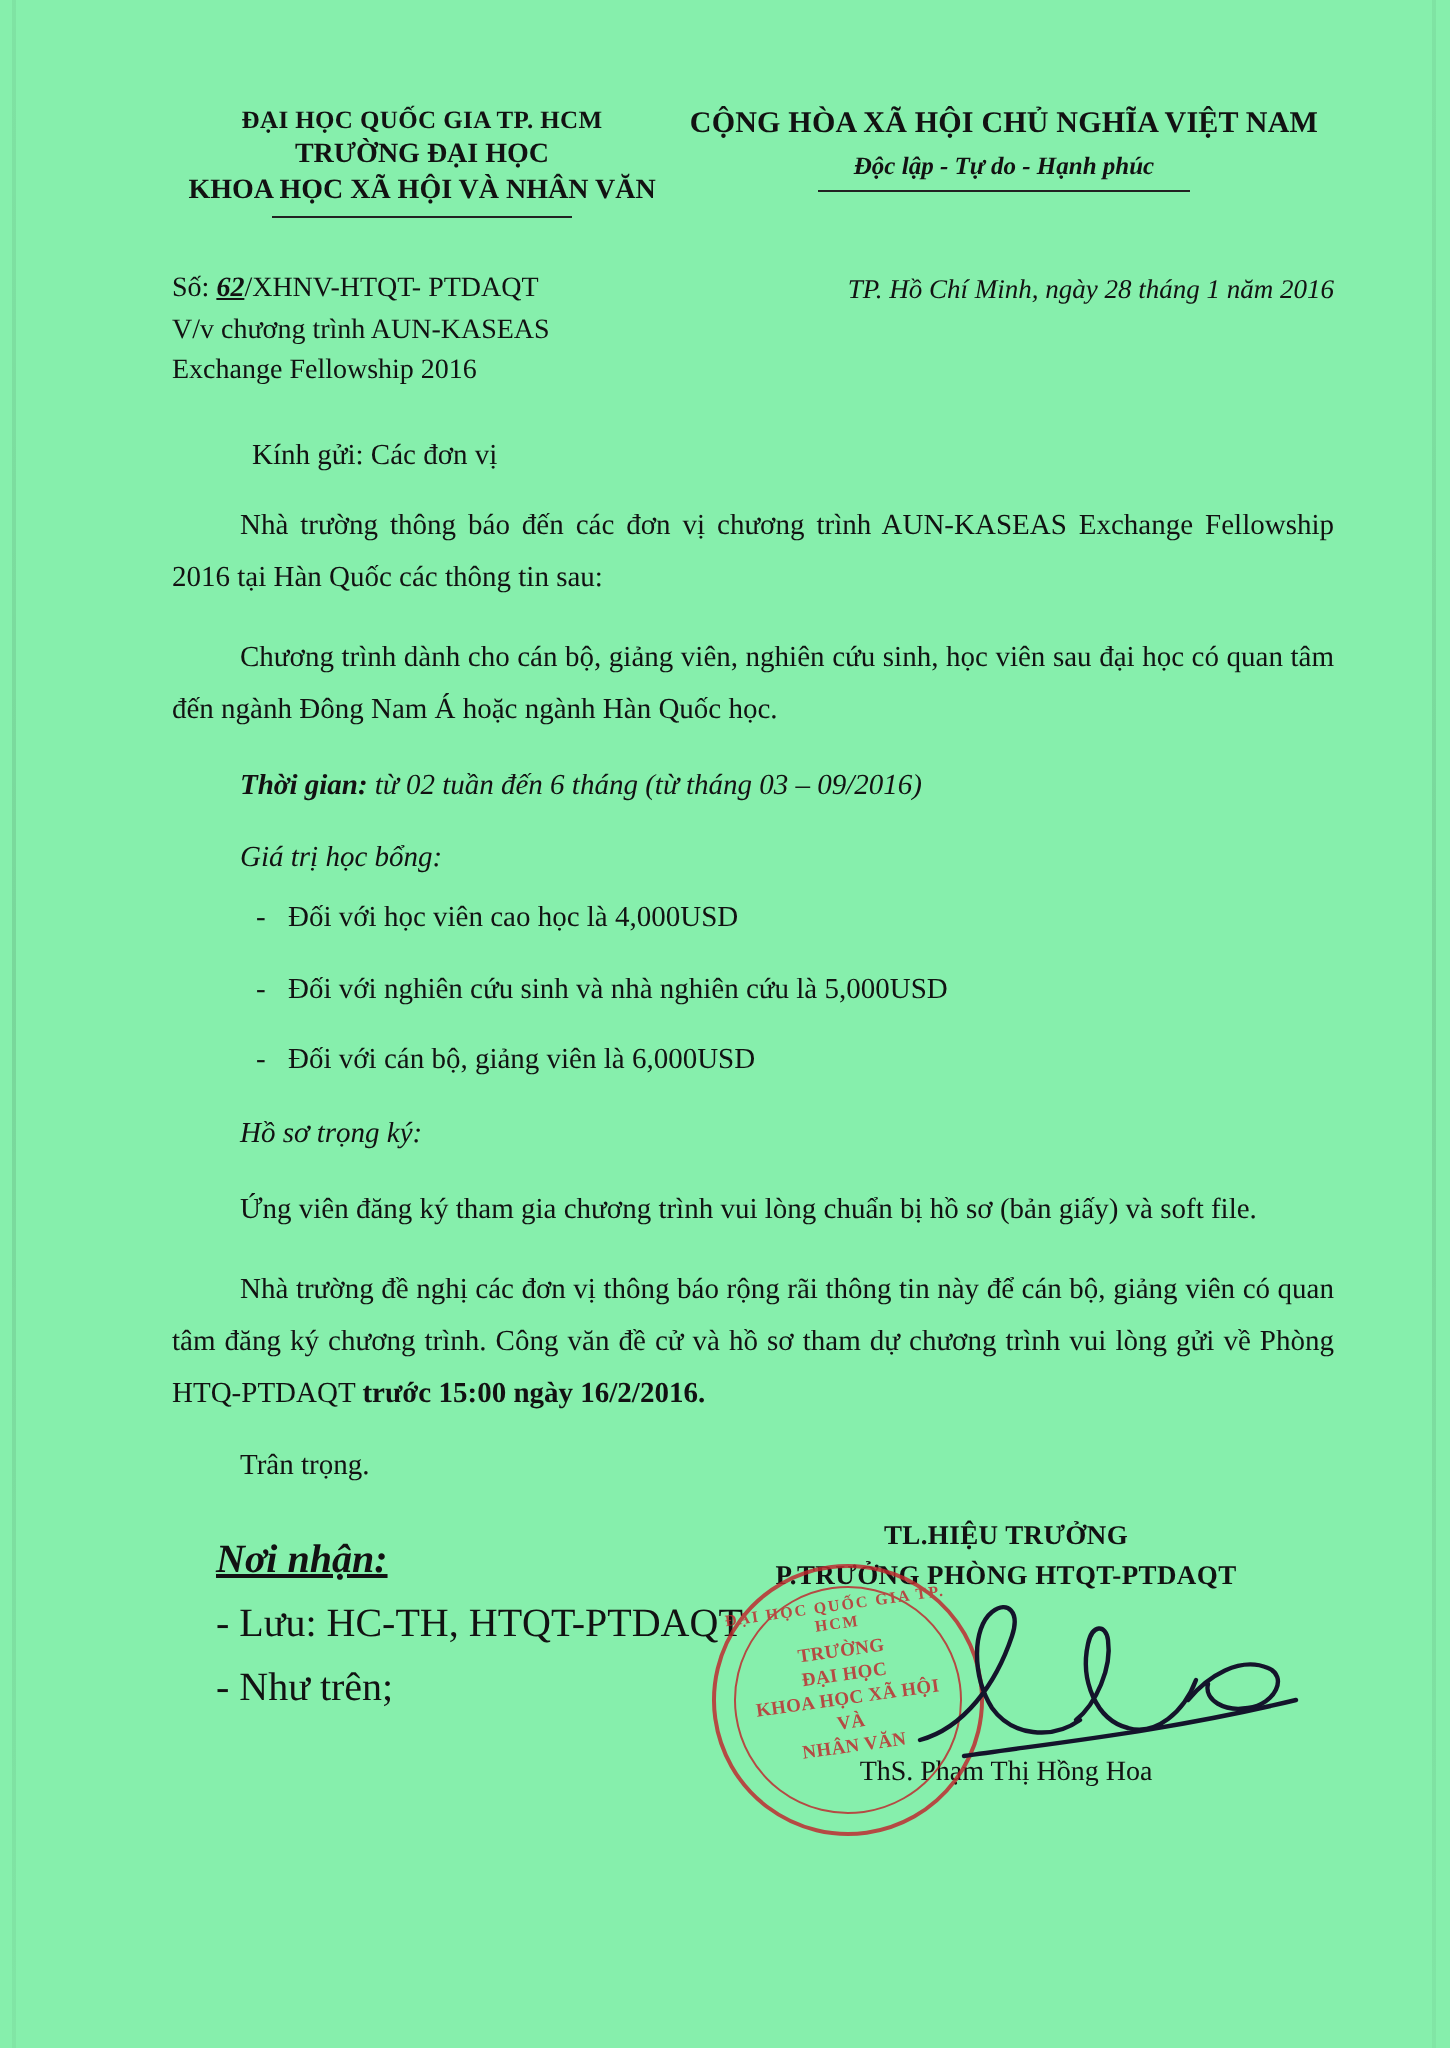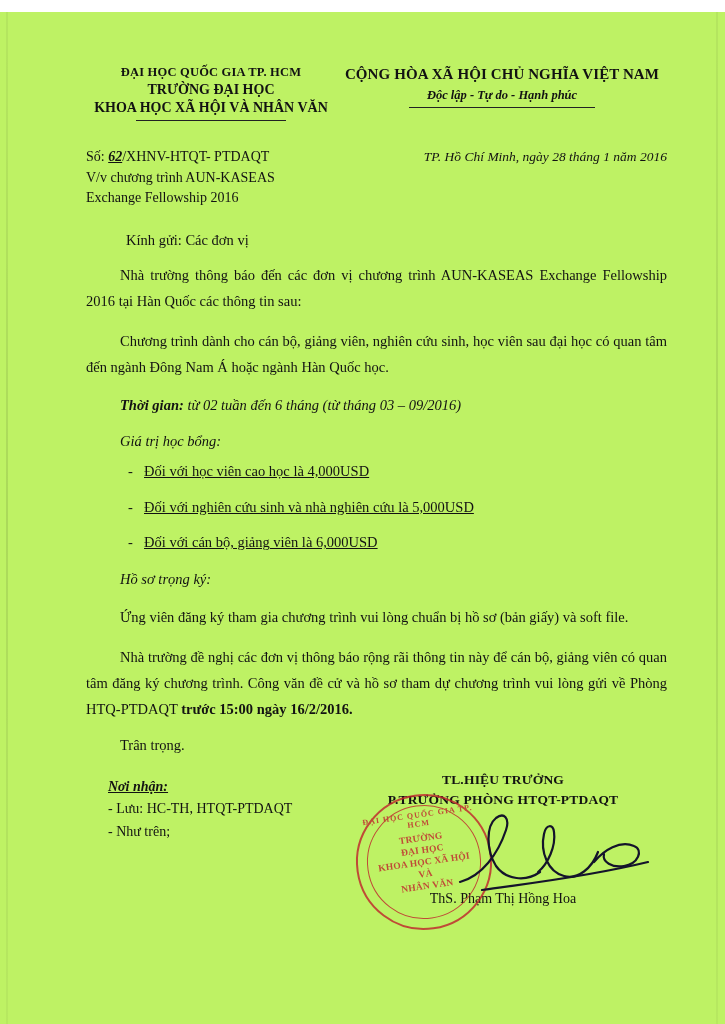--- a/index.html
+++ b/index.html
@@ -11,22 +11,21 @@
     width: 725px;
     height: 1024px;
     position: relative;
     font-family: "Liberation Serif", serif;
     color: #121212;
     overflow: hidden;
   }
   .page {
     position: absolute;
     inset: 0;
-    background: #bef264;
-    margin-top: 12px;
+    background: #86efac;
   }
   
   .scan-edge-left {
     position: absolute;
     left: 6px; top: 0; bottom: 0; width: 2px;
     background: linear-gradient(to bottom, rgba(0,0,0,0.05), rgba(0,0,0,0.10), rgba(0,0,0,0.04));
   }
   .scan-edge-right {
     position: absolute;
     right: 7px; top: 0; bottom: 0; width: 2px;
@@ -139,21 +138,20 @@
   .section-it {
     font-size: 14.5px;
     font-style: italic;
     margin: 13px 0 0 34px;
     line-height: 1.6;
   }
   ul.dashlist {
     list-style: none;
     margin: 8px 0 0 0;
     padding: 0;
-    text-decoration: underline;
   }
   ul.dashlist li {
     font-size: 14.5px;
     line-height: 1.5;
     margin: 0 0 14px 58px;
     position: relative;
   }
   ul.dashlist li:before {
     content: "-";
     position: absolute;
@@ -171,21 +169,21 @@
   
   .sigarea {
     position: relative;
     margin-top: 22px;
     height: 140px;
   }
   .recv {
     position: absolute;
     left: 22px;
     top: 0;
-    font-size: 14px;
+    font-size: 20px;
     line-height: 1.62;
   }
   .recv-title {
     font-weight: bold;
     font-style: italic;
     text-decoration: underline;
   }
   .sigblock {
     position: absolute;
     right: 14px;

